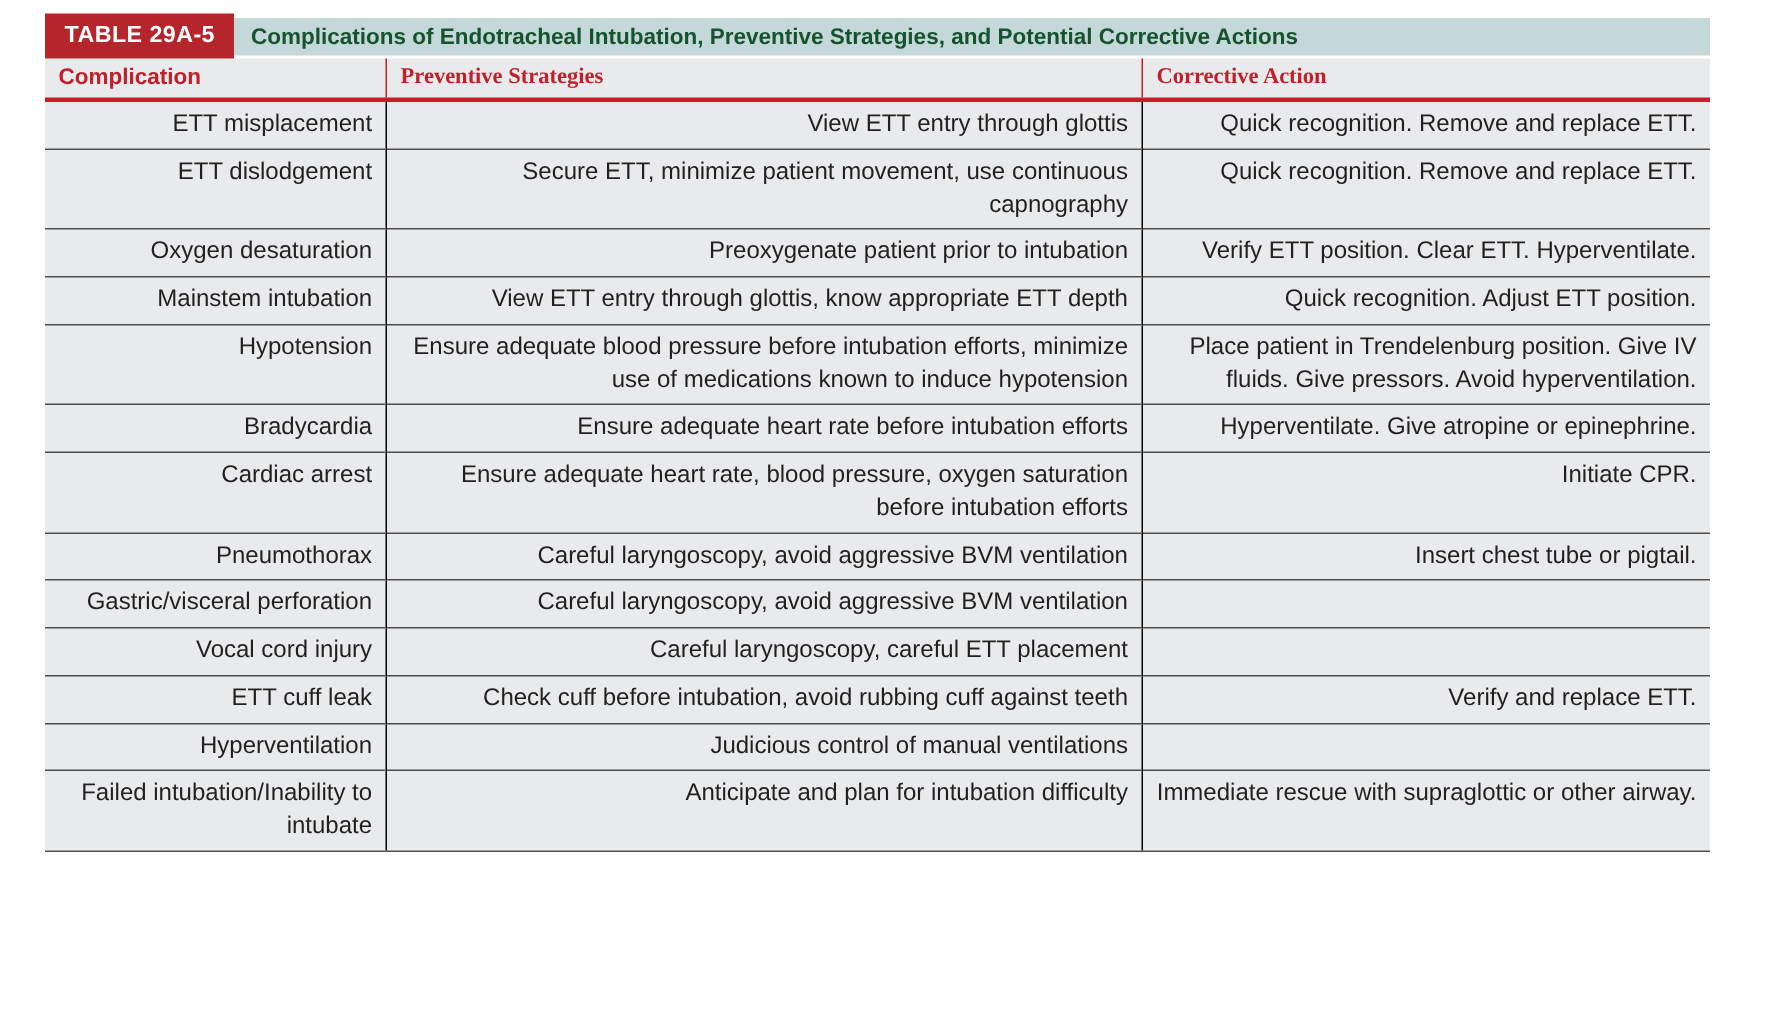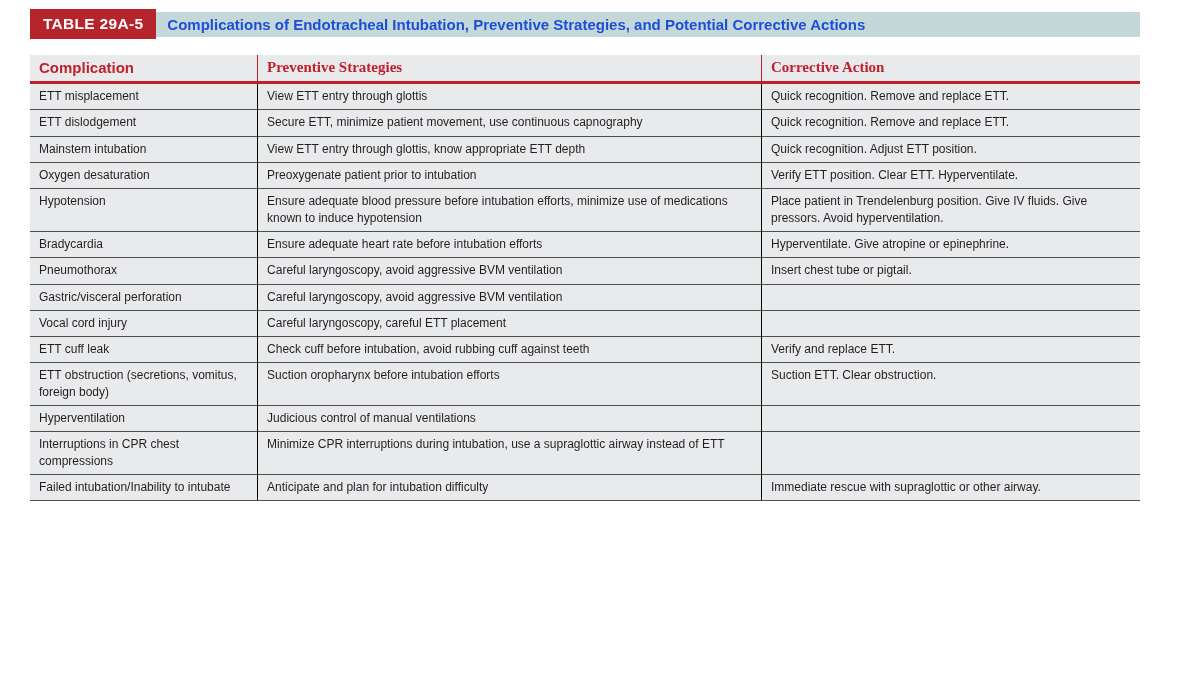--- a/index.html
+++ b/index.html
@@ -30,47 +30,48 @@
     margin-top: -3px;
     margin-bottom: -2px;
     white-space: nowrap;
   }
   .caption-title {
     display: flex;
     align-items: center;
     padding-left: 11px;
     font-weight: bold;
     font-size: 15px;
-    color: #1d4ed8;
+    color: #14532d;
   }
 
   
-  table { width: 100%; border-collapse: collapse; margin-top: 18px; table-layout: fixed; }
+  table { width: 100%; border-collapse: collapse; margin-top: 2px; table-layout: fixed; }
   col.c1 { width: 20.5%; }
   col.c2 { width: 45.4%; }
   col.c3 { width: 34.1%; }
 
   thead th {
     background: #e9eaec;
     color: #c0202a;
     font-weight: bold;
     font-size: 15px;
     text-align: left;
     padding: 4px 9px 5px 9px;
     border-bottom: 3px solid #c0202a;
   }
   thead th + th { border-left: 1.5px solid #c0202a; font-family: Liberation Serif, serif; }
 
   tbody td {
     background: #e9eaec;
-    font-size: 12px;
+    font-size: 16px;
     line-height: 1.36;
     vertical-align: top;
     padding: 4px 9px 5px 9px;
     border-top: 1px solid #4d4d4d;
+    text-align: right;
   }
   tbody tr:first-child td { border-top: none; }
   tbody tr:last-child td { border-bottom: 1px solid #4d4d4d; }
   tbody td + td { border-left: 1px solid #000000; }
 </style>
 </head>
 <body>
 
 <div class="page">
   <div class="table-wrap">
@@ -98,38 +99,43 @@
           <td>ETT misplacement</td>
           <td>View ETT entry through glottis</td>
           <td>Quick recognition. Remove and replace ETT.</td>
         </tr>
         <tr>
           <td>ETT dislodgement</td>
           <td>Secure ETT, minimize patient movement, use continuous capnography</td>
           <td>Quick recognition. Remove and replace ETT.</td>
         </tr>
         <tr>
+          <td>Oxygen desaturation</td>
+          <td>Preoxygenate patient prior to intubation</td>
+          <td>Verify ETT position. Clear ETT. Hyperventilate.</td>
+        </tr>
+        <tr>
           <td>Mainstem intubation</td>
           <td>View ETT entry through glottis, know appropriate ETT depth</td>
           <td>Quick recognition. Adjust ETT position.</td>
-        </tr>
-        <tr>
-          <td>Oxygen desaturation</td>
-          <td>Preoxygenate patient prior to intubation</td>
-          <td>Verify ETT position. Clear ETT. Hyperventilate.</td>
         </tr>
         <tr>
           <td>Hypotension</td>
           <td>Ensure adequate blood pressure before intubation efforts, minimize use of medications known to induce hypotension</td>
           <td>Place patient in Trendelenburg position. Give IV fluids. Give pressors. Avoid hyperventilation.</td>
         </tr>
         <tr>
           <td>Bradycardia</td>
           <td>Ensure adequate heart rate before intubation efforts</td>
           <td>Hyperventilate. Give atropine or epinephrine.</td>
+        </tr>
+        <tr>
+          <td>Cardiac arrest</td>
+          <td>Ensure adequate heart rate, blood pressure, oxygen saturation before intubation efforts</td>
+          <td>Initiate CPR.</td>
         </tr>
         <tr>
           <td>Pneumothorax</td>
           <td>Careful laryngoscopy, avoid aggressive BVM ventilation</td>
           <td>Insert chest tube or pigtail.</td>
         </tr>
         <tr>
           <td>Gastric/visceral perforation</td>
           <td>Careful laryngoscopy, avoid aggressive BVM ventilation</td>
           <td></td>
@@ -138,32 +144,22 @@
           <td>Vocal cord injury</td>
           <td>Careful laryngoscopy, careful ETT placement</td>
           <td></td>
         </tr>
         <tr>
           <td>ETT cuff leak</td>
           <td>Check cuff before intubation, avoid rubbing cuff against teeth</td>
           <td>Verify and replace ETT.</td>
         </tr>
         <tr>
-          <td>ETT obstruction (secretions, vomitus, foreign body)</td>
-          <td>Suction oropharynx before intubation efforts</td>
-          <td>Suction ETT. Clear obstruction.</td>
-        </tr>
-        <tr>
           <td>Hyperventilation</td>
           <td>Judicious control of manual ventilations</td>
-          <td></td>
-        </tr>
-        <tr>
-          <td>Interruptions in CPR chest compressions</td>
-          <td>Minimize CPR interruptions during intubation, use a supraglottic airway instead of ETT</td>
           <td></td>
         </tr>
         <tr>
           <td>Failed intubation/Inability to intubate</td>
           <td>Anticipate and plan for intubation difficulty</td>
           <td>Immediate rescue with supraglottic or other airway.</td>
         </tr>
       </tbody>
     </table>
 

